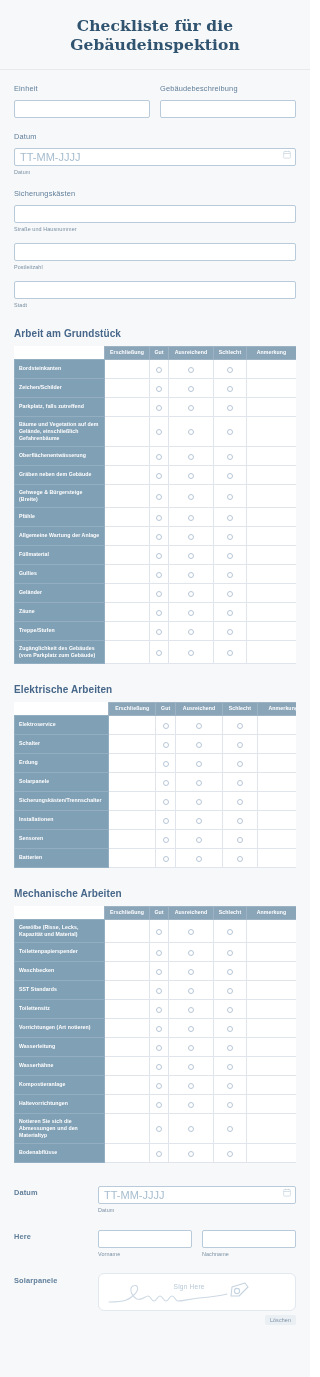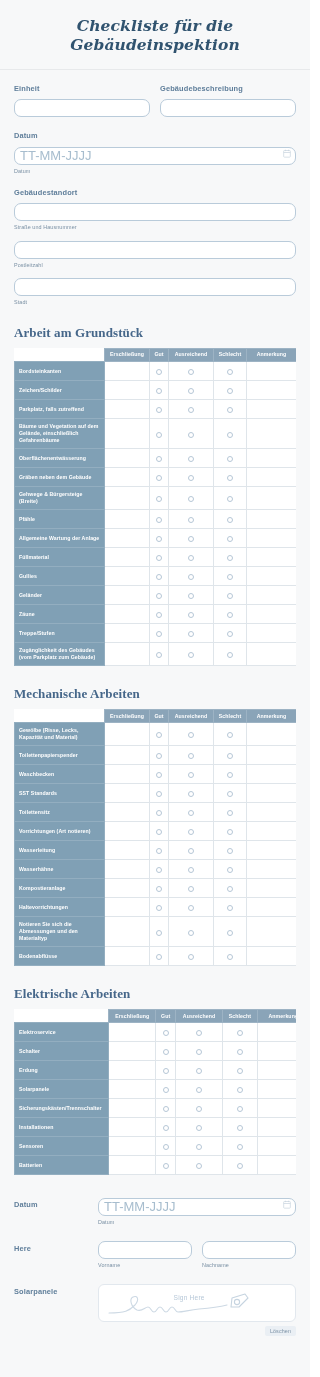--- a/index.html
+++ b/index.html
@@ -29,50 +29,49 @@
     border-bottom: 1px solid #e7e9eb;
     text-align: center;
   }
   .form-title {
     font-family: "DejaVu Serif", "Liberation Serif", serif;
     font-weight: bold;
     font-size: 15.5px;
     color: #30536f;
     letter-spacing: 0.1px;
     line-height: 1.25;
-    font-style: italic;
   }
 
   
   .section {
     padding: 0 14px;
   }
   .field-block { margin-top: 14px; }
   .field-label {
     font-size: 7.4px;
     color: #5f7e9a;
-    font-weight: bold;
+    font-weight: normal;
     letter-spacing: 0.15px;
     margin-bottom: 6px;
     display: block;
   }
   .sub-label {
     font-size: 5.4px;
     color: #7a90a4;
     margin-top: 3px;
     display: block;
     letter-spacing: 0.1px;
   }
   .inp {
     width: 100%;
     height: 16px;
     border: 1px solid #b9cbda;
-    border-radius: 7px;
+    border-radius: 2px;
     background: #ffffff;
-    font-size: 13px;
+    font-size: 11px;
     color: #3d5e7c;
     padding: 8px 5px;
     font-family: "Liberation Sans", sans-serif;
     outline: none;
   }
   .inp::placeholder { color: #a7bdce; }
   .row2 {
     display: flex;
     gap: 10px;
   }
@@ -84,22 +83,22 @@
     right: 5px;
     top: 3px;
     width: 8px;
     height: 9px;
     opacity: 0.6;
   }
 
   
   .table-section { margin-top: 20px; padding: 0 14px; }
   .table-heading {
-    font-family: Liberation Serif, serif;
-    font-size: 13px;
+    font-family: Liberation Sans, sans-serif;
+    font-size: 10px;
     font-weight: bold;
     color: #46678a;
     margin-bottom: 7px;
     letter-spacing: 0.1px;
   }
   .matrix-scroll { width: 100%; overflow: hidden; }
   table.matrix {
     border-collapse: collapse;
     table-layout: fixed;
     width: 282px;
@@ -242,21 +241,21 @@
             <line x1="3.6" y1="0.8" x2="3.6" y2="3" stroke="#9fb4c6" stroke-width="1"></line>
             <line x1="8.4" y1="0.8" x2="8.4" y2="3" stroke="#9fb4c6" stroke-width="1"></line>
           </svg>
         </div>
         <span class="sub-label">Datum</span>
       </div>
     </div>
 
 
     <div class="field-block">
-      <span class="field-label">Gebäudestandort</span>
+      <span class="field-label">Sicherungskästen</span>
       <div style="margin-bottom:10px;">
         <input class="inp" type="text" value="" style="">
         <span class="sub-label">Straße und Hausnummer</span>
       </div>
       <div style="margin-bottom:10px;">
         <input class="inp" type="text" value="" style="">
         <span class="sub-label">Postleitzahl</span>
       </div>
       <div>
         <input class="inp" type="text" value="" style="">
@@ -408,20 +407,111 @@
                 <td class="cell"><span class="radio"></span></td>
                 <td class="cell"><span class="radio"></span></td>
                 <td class="cell"><span class="radio"></span></td>
                 <td class="cell"></td>
               </tr>
             </tbody>
           </table>
         </div>
       </div>
       <div class="table-section">
+        <div class="table-heading">Elektrische Arbeiten</div>
+        <div class="matrix-scroll">
+          <table class="matrix wide">
+            <colgroup>
+              <col class="c-label">
+              <col class="c-ersch">
+              <col class="c-gut">
+              <col class="c-ausr">
+              <col class="c-schl">
+              <col class="c-anm">
+            </colgroup>
+            <thead>
+              <tr>
+                <th class="corner"></th>
+                <th>Erschließung</th>
+                <th>Gut</th>
+                <th>Ausreichend</th>
+                <th>Schlecht</th>
+                <th>Anmerkung</th>
+              </tr>
+            </thead>
+            <tbody>
+              <tr>
+                <td class="rowhead">Elektroservice</td>
+                <td class="cell"></td>
+                <td class="cell"><span class="radio"></span></td>
+                <td class="cell"><span class="radio"></span></td>
+                <td class="cell"><span class="radio"></span></td>
+                <td class="cell"></td>
+              </tr>
+              <tr>
+                <td class="rowhead">Schalter</td>
+                <td class="cell"></td>
+                <td class="cell"><span class="radio"></span></td>
+                <td class="cell"><span class="radio"></span></td>
+                <td class="cell"><span class="radio"></span></td>
+                <td class="cell"></td>
+              </tr>
+              <tr>
+                <td class="rowhead">Erdung</td>
+                <td class="cell"></td>
+                <td class="cell"><span class="radio"></span></td>
+                <td class="cell"><span class="radio"></span></td>
+                <td class="cell"><span class="radio"></span></td>
+                <td class="cell"></td>
+              </tr>
+              <tr>
+                <td class="rowhead">Solarpanele</td>
+                <td class="cell"></td>
+                <td class="cell"><span class="radio"></span></td>
+                <td class="cell"><span class="radio"></span></td>
+                <td class="cell"><span class="radio"></span></td>
+                <td class="cell"></td>
+              </tr>
+              <tr>
+                <td class="rowhead">Sicherungskästen/Trennschalter</td>
+                <td class="cell"></td>
+                <td class="cell"><span class="radio"></span></td>
+                <td class="cell"><span class="radio"></span></td>
+                <td class="cell"><span class="radio"></span></td>
+                <td class="cell"></td>
+              </tr>
+              <tr>
+                <td class="rowhead">Installationen</td>
+                <td class="cell"></td>
+                <td class="cell"><span class="radio"></span></td>
+                <td class="cell"><span class="radio"></span></td>
+                <td class="cell"><span class="radio"></span></td>
+                <td class="cell"></td>
+              </tr>
+              <tr>
+                <td class="rowhead">Sensoren</td>
+                <td class="cell"></td>
+                <td class="cell"><span class="radio"></span></td>
+                <td class="cell"><span class="radio"></span></td>
+                <td class="cell"><span class="radio"></span></td>
+                <td class="cell"></td>
+              </tr>
+              <tr>
+                <td class="rowhead">Batterien</td>
+                <td class="cell"></td>
+                <td class="cell"><span class="radio"></span></td>
+                <td class="cell"><span class="radio"></span></td>
+                <td class="cell"><span class="radio"></span></td>
+                <td class="cell"></td>
+              </tr>
+            </tbody>
+          </table>
+        </div>
+      </div>
+      <div class="table-section">
         <div class="table-heading">Mechanische Arbeiten</div>
         <div class="matrix-scroll">
           <table class="matrix">
             <colgroup>
               <col class="c-label">
               <col class="c-ersch">
               <col class="c-gut">
               <col class="c-ausr">
               <col class="c-schl">
               <col class="c-anm">
@@ -520,111 +610,20 @@
               <tr>
                 <td class="rowhead">Notieren Sie sich die Abmessungen und den Materialtyp</td>
                 <td class="cell"></td>
                 <td class="cell"><span class="radio"></span></td>
                 <td class="cell"><span class="radio"></span></td>
                 <td class="cell"><span class="radio"></span></td>
                 <td class="cell"></td>
               </tr>
               <tr>
                 <td class="rowhead">Bodenabflüsse</td>
-                <td class="cell"></td>
-                <td class="cell"><span class="radio"></span></td>
-                <td class="cell"><span class="radio"></span></td>
-                <td class="cell"><span class="radio"></span></td>
-                <td class="cell"></td>
-              </tr>
-            </tbody>
-          </table>
-        </div>
-      </div>
-      <div class="table-section">
-        <div class="table-heading">Elektrische Arbeiten</div>
-        <div class="matrix-scroll">
-          <table class="matrix wide">
-            <colgroup>
-              <col class="c-label">
-              <col class="c-ersch">
-              <col class="c-gut">
-              <col class="c-ausr">
-              <col class="c-schl">
-              <col class="c-anm">
-            </colgroup>
-            <thead>
-              <tr>
-                <th class="corner"></th>
-                <th>Erschließung</th>
-                <th>Gut</th>
-                <th>Ausreichend</th>
-                <th>Schlecht</th>
-                <th>Anmerkung</th>
-              </tr>
-            </thead>
-            <tbody>
-              <tr>
-                <td class="rowhead">Elektroservice</td>
-                <td class="cell"></td>
-                <td class="cell"><span class="radio"></span></td>
-                <td class="cell"><span class="radio"></span></td>
-                <td class="cell"><span class="radio"></span></td>
-                <td class="cell"></td>
-              </tr>
-              <tr>
-                <td class="rowhead">Schalter</td>
-                <td class="cell"></td>
-                <td class="cell"><span class="radio"></span></td>
-                <td class="cell"><span class="radio"></span></td>
-                <td class="cell"><span class="radio"></span></td>
-                <td class="cell"></td>
-              </tr>
-              <tr>
-                <td class="rowhead">Erdung</td>
-                <td class="cell"></td>
-                <td class="cell"><span class="radio"></span></td>
-                <td class="cell"><span class="radio"></span></td>
-                <td class="cell"><span class="radio"></span></td>
-                <td class="cell"></td>
-              </tr>
-              <tr>
-                <td class="rowhead">Solarpanele</td>
-                <td class="cell"></td>
-                <td class="cell"><span class="radio"></span></td>
-                <td class="cell"><span class="radio"></span></td>
-                <td class="cell"><span class="radio"></span></td>
-                <td class="cell"></td>
-              </tr>
-              <tr>
-                <td class="rowhead">Sicherungskästen/Trennschalter</td>
-                <td class="cell"></td>
-                <td class="cell"><span class="radio"></span></td>
-                <td class="cell"><span class="radio"></span></td>
-                <td class="cell"><span class="radio"></span></td>
-                <td class="cell"></td>
-              </tr>
-              <tr>
-                <td class="rowhead">Installationen</td>
-                <td class="cell"></td>
-                <td class="cell"><span class="radio"></span></td>
-                <td class="cell"><span class="radio"></span></td>
-                <td class="cell"><span class="radio"></span></td>
-                <td class="cell"></td>
-              </tr>
-              <tr>
-                <td class="rowhead">Sensoren</td>
-                <td class="cell"></td>
-                <td class="cell"><span class="radio"></span></td>
-                <td class="cell"><span class="radio"></span></td>
-                <td class="cell"><span class="radio"></span></td>
-                <td class="cell"></td>
-              </tr>
-              <tr>
-                <td class="rowhead">Batterien</td>
                 <td class="cell"></td>
                 <td class="cell"><span class="radio"></span></td>
                 <td class="cell"><span class="radio"></span></td>
                 <td class="cell"><span class="radio"></span></td>
                 <td class="cell"></td>
               </tr>
             </tbody>
           </table>
         </div>
       </div>

